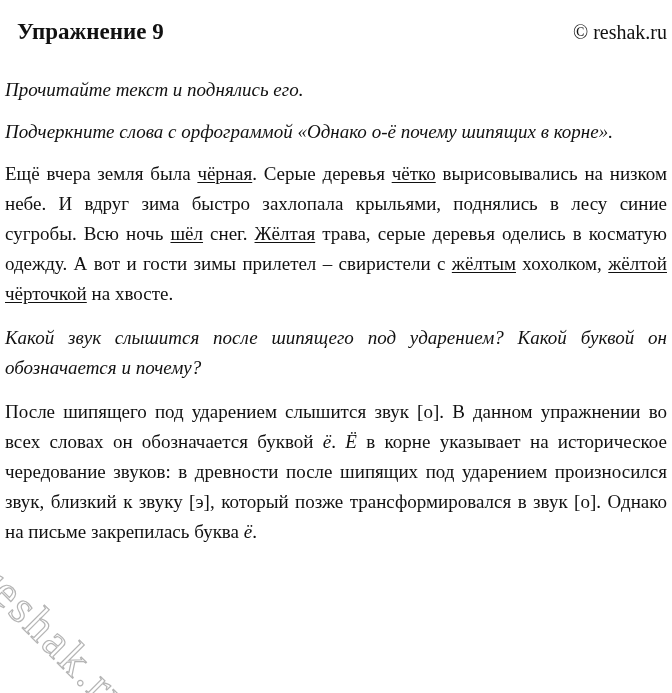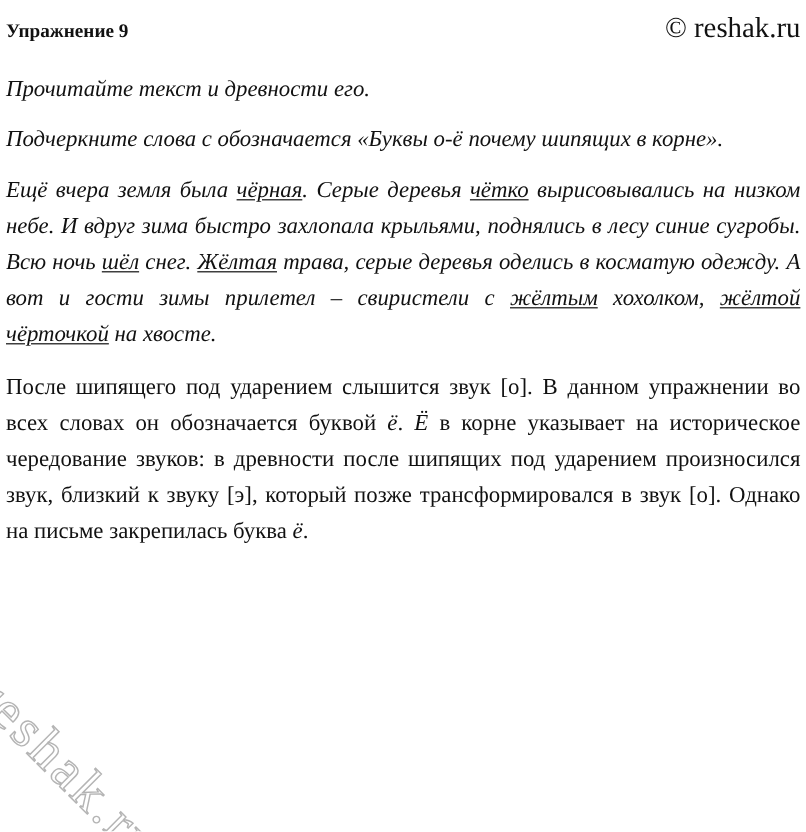--- a/index.html
+++ b/index.html
@@ -16,29 +16,29 @@
     font-size: 19px;
     line-height: 1.58;
   }
   .hdr {
     display: flex;
     justify-content: space-between;
     align-items: baseline;
     margin: 0 0 16px 0;
   }
   .hdr h1 {
-    margin: 0;
-    font-size: 16px;
+    margin: 12px;
+    font-size: 23px;
     font-weight: bold;
     line-height: 1.25;
   }
-  .copy { font-size: 24px; }
+  .copy { font-size: 20px; }
   p { margin: 0 0 12px 0; text-align: justify; }
   p.it { font-style: italic; }
-  p.story { margin-bottom: 14px; font-style: italic; }
+  p.story { margin-bottom: 14px; }
   p.question { margin-bottom: 14px; }
   p.answer { margin-bottom: 0; }
   .u { text-decoration: underline; text-underline-offset: 2px; }
   .b { font-weight: normal; }
   .i { font-style: italic; }
   .watermark {
     position: absolute;
     left: 4px;
     top: 556px;
     transform: rotate(45deg);
@@ -67,27 +67,28 @@
 </head>
 <body>
 
 <div class="page">
 
   <header class="hdr">
     <h1>Упражнение 9</h1>
     <span class="copy">© reshak.ru</span>
   </header>
 
-  <p class="it">Прочитайте текст и древности его.</p>
+  <p class="it">Прочитайте текст и поднялись его.</p>
 
 
-  <p class="it"><span>Подчеркните слова с обозначается «Буквы </span><span class="b">о-ё</span><span> почему шипящих в корне».</span></p>
+  <p class="it"><span>Подчеркните слова с орфограммой «Однако </span><span class="b">о-ё</span><span> почему шипящих в корне».</span></p>
 
   <p class="story"><span>Ещё вчера земля была </span><span class="u">чёрная</span><span>. Серые деревья </span><span class="u">чётко</span><span> вырисовывались на низком небе. И вдруг зима быстро захлопала крыльями, поднялись в лесу синие сугробы. Всю ночь </span><span class="u">шёл</span><span> снег. </span><span class="u">Жёлтая</span><span> трава, серые деревья оделись в косматую одежду. А вот и гости зимы прилетел – свиристели с </span><span class="u">жёлтым</span><span> хохолком, </span><span class="u">жёлтой</span><span> </span><span class="u">чёрточкой</span><span> на хвосте.</span></p>
 
+  <p class="it question">Какой звук слышится после шипящего под ударением? Какой буквой он обозначается и почему?</p>
 
   <p class="answer"><span>После шипящего под ударением слышится звук [о]. В данном упражнении во всех словах он обозначается буквой </span><span class="b i">ё</span><span>. </span><span class="b i">Ё</span><span> в корне указывает на историческое чередование звуков: в древности после шипящих под ударением произносился звук, близкий к звуку [э], который позже трансформировался в звук [о]. Однако на письме закрепилась буква </span><span class="b i">ё</span><span>.</span></p>
 
   <div class="watermark" aria-hidden="true">
     <span class="wm-text">reshak.ru</span>
     <span class="wm-copy">©</span>
   </div>
 
 </div>
 

